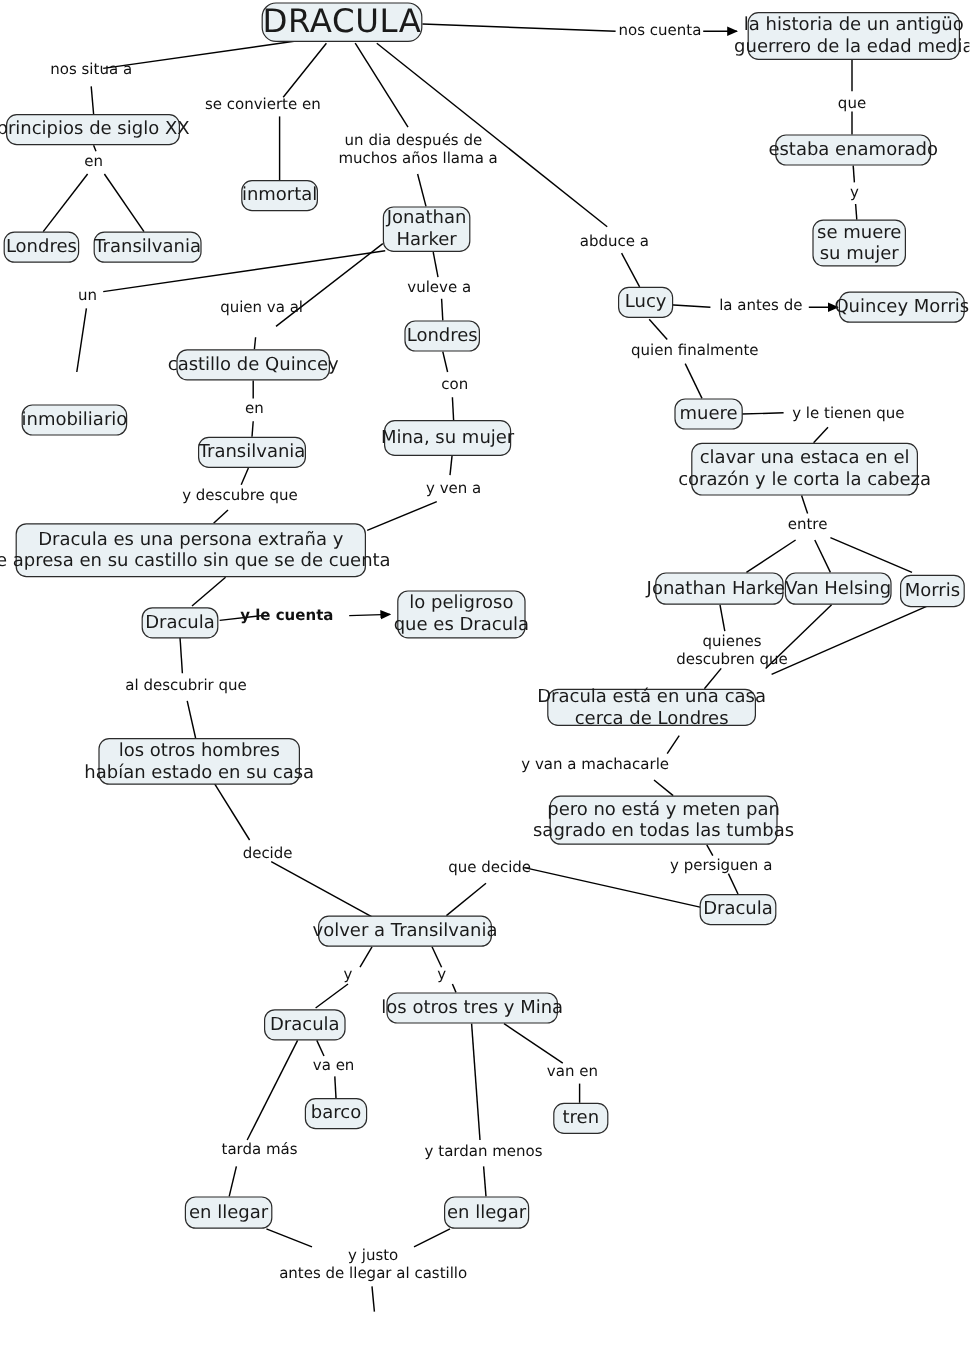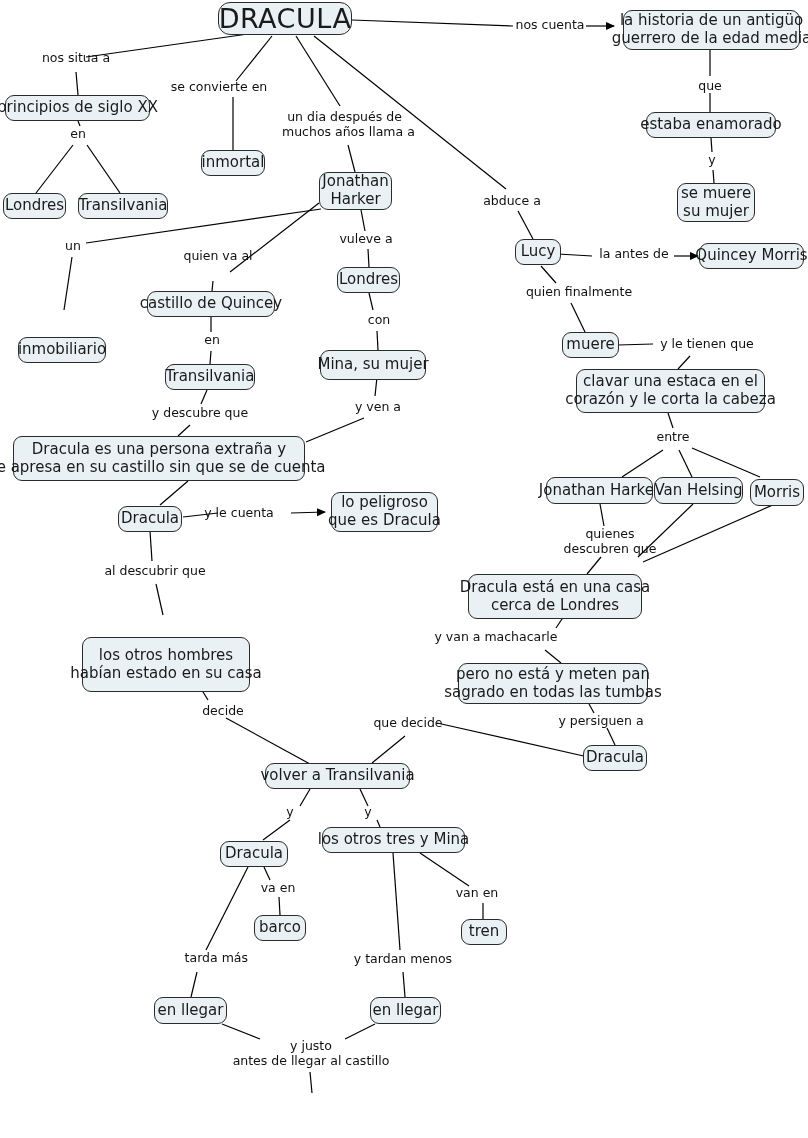--- a/index.html
+++ b/index.html
@@ -202,23 +202,23 @@
   <div class="node" style="left:576px;top:369px;width:189px;height:44px;">clavar una estaca en el
 corazón y le corta la cabeza</div>
   <div class="node" style="left:13px;top:436px;width:292px;height:45px;">Dracula es una persona extraña y
 le apresa en su castillo sin que se de cuenta</div>
   <div class="node" style="left:546px;top:477px;width:107px;height:27px;">Jonathan Harker</div>
   <div class="node" style="left:654px;top:477px;width:89px;height:27px;">Van Helsing</div>
   <div class="node" style="left:750px;top:479px;width:54px;height:27px;">Morris</div>
   <div class="node" style="left:118px;top:506px;width:64px;height:26px;">Dracula</div>
   <div class="node" style="left:331px;top:492px;width:107px;height:40px;">lo peligroso
 que es Dracula</div>
-  <div class="node" style="left:468px;top:574px;width:174px;height:45px;">Dracula está en una casa
+  <div class="node" style="left:456px;top:574px;width:174px;height:31px;">Dracula está en una casa
 cerca de Londres</div>
-  <div class="node" style="left:82px;top:615px;width:168px;height:55px;margin-top:22px;">los otros hombres
+  <div class="node" style="left:82px;top:615px;width:168px;height:39px;">los otros hombres
 habían estado en su casa</div>
   <div class="node" style="left:458px;top:663px;width:190px;height:41px;">pero no está y meten pan
 sagrado en todas las tumbas</div>
   <div class="node" style="left:583px;top:745px;width:64px;height:26px;">Dracula</div>
   <div class="node" style="left:322px;top:827px;width:143px;height:26px;">los otros tres y Mina</div>
   <div class="node" style="left:265px;top:763px;width:145px;height:26px;">volver a Transilvania</div>
   <div class="node" style="left:220px;top:841px;width:68px;height:26px;">Dracula</div>
   <div class="node" style="left:254px;top:915px;width:52px;height:26px;">barco</div>
   <div class="node" style="left:461px;top:919px;width:43px;height:26px;">tren</div>
   <div class="node" style="left:154px;top:997px;width:73px;height:27px;">en llegar</div>
@@ -237,21 +237,21 @@
   <div class="link-label" style="left:331px;top:232px;width:70px;">vuleve a</div>
   <div class="link-label" style="left:178px;top:249px;width:80px;">quien va al</div>
   <div class="link-label" style="left:60px;top:239px;width:26px;">un</div>
   <div class="link-label" style="left:521px;top:285px;width:116px;">quien finalmente</div>
   <div class="link-label" style="left:362px;top:313px;width:34px;">con</div>
   <div class="link-label" style="left:196px;top:333px;width:32px;">en</div>
   <div class="link-label" style="left:655px;top:337px;width:104px;">y le tienen que</div>
   <div class="link-label" style="left:145px;top:406px;width:110px;">y descubre que</div>
   <div class="link-label" style="left:350px;top:400px;width:56px;">y ven a</div>
   <div class="link-label" style="left:650px;top:430px;width:46px;">entre</div>
-  <div class="link-label" style="left:185px;top:506px;width:108px;">y le cuenta</div>
+  <div class="link-label" style="left:185px;top:506px;width:108px;font-weight:bold;">y le cuenta</div>
   <div class="link-label" style="left:562px;top:527px;width:96px;">quienes
 descubren que</div>
   <div class="link-label" style="left:98px;top:564px;width:114px;">al descubrir que</div>
   <div class="link-label" style="left:432px;top:630px;width:128px;">y van a machacarle</div>
   <div class="link-label" style="left:196px;top:704px;width:54px;">decide</div>
   <div class="link-label" style="left:366px;top:716px;width:84px;">que decide</div>
   <div class="link-label" style="left:551px;top:714px;width:100px;">y persiguen a</div>
   <div class="link-label" style="left:278px;top:805px;width:24px;">y</div>
   <div class="link-label" style="left:356px;top:805px;width:24px;">y</div>
   <div class="link-label" style="left:255px;top:881px;width:46px;">va en</div>

